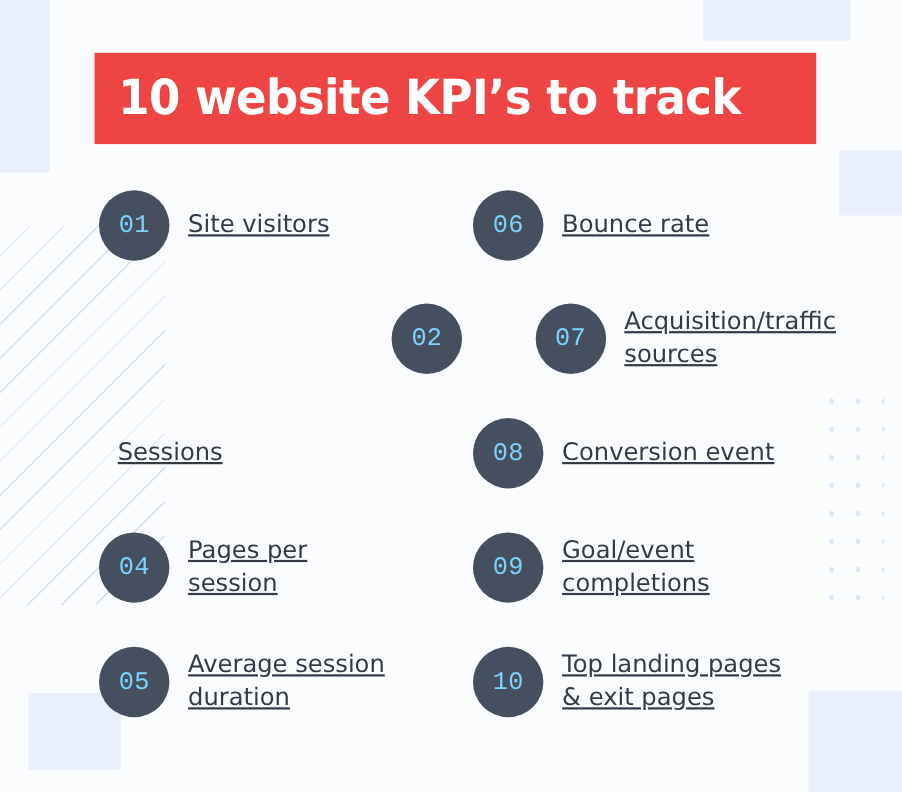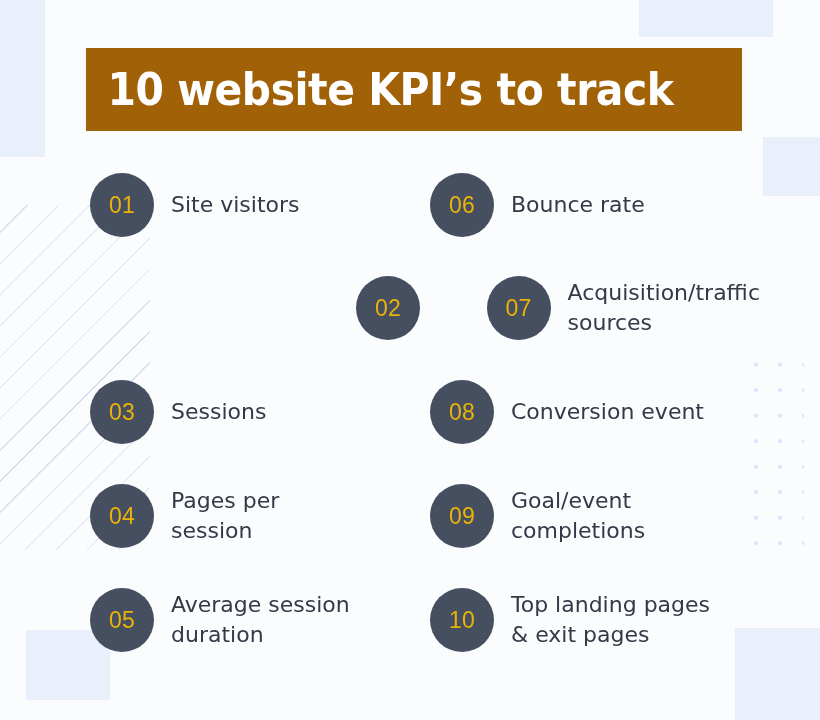--- a/index.html
+++ b/index.html
@@ -88,21 +88,21 @@
     background-position: 0 0;
   }
 
   
   .title-banner {
     position: absolute;
     left: 86px;
     top: 48px;
     width: 656px;
     height: 83px;
-    background: #a16207;
+    background: #ef4444;
     display: flex;
     align-items: center;
   }
   .title-text {
     color: #ffffff;
     font-family: "DejaVu Sans", sans-serif;
     font-weight: bold;
     font-size: 44px;
     letter-spacing: -0.5px;
     padding-left: 23px;
@@ -138,38 +138,39 @@
   .kpi-item[data-row="2"] { top: 207px; }
   .kpi-item[data-row="3"] { top: 311px; }
   .kpi-item[data-row="4"] { top: 415px; }
 
   .kpi-badge {
     flex: 0 0 auto;
     width: 64px;
     height: 64px;
     border-radius: 50%;
     background: #464f60;
-    color: #eab308;
-    font-family: Liberation Sans, sans-serif;
+    color: #7dd3fc;
+    font-family: Liberation Mono, monospace;
     font-size: 23px;
     font-weight: normal;
     display: flex;
     align-items: center;
     justify-content: center;
     letter-spacing: 0.2px;
   }
   .kpi-label {
     margin-left: 17px;
     color: #323a47;
     font-family: "DejaVu Sans", sans-serif;
     font-size: 22px;
     font-weight: normal;
     line-height: 1.38;
     max-width: 240px;
     white-space: pre-line;
+    text-decoration: underline;
   }
 </style>
 </head>
 <body>
 
 <div id="stage">
 
   <div class="deco deco-rect-topleft"></div>
   <div class="deco deco-rect-topright"></div>
   <div class="deco deco-rect-rightmid"></div>
@@ -186,21 +187,20 @@
 
     <div class="column column-left">
       <div class="kpi-item" data-row="0">
         <div class="kpi-badge">01</div>
         <div class="kpi-label">Site visitors</div>
       </div>
       <div class="kpi-item" data-row="1">
         <div class="kpi-badge">02</div>
       </div>
       <div class="kpi-item" data-row="2">
-        <div class="kpi-badge">03</div>
         <div class="kpi-label">Sessions</div>
       </div>
       <div class="kpi-item" data-row="3">
         <div class="kpi-badge">04</div>
         <div class="kpi-label">Pages per
 session</div>
       </div>
       <div class="kpi-item" data-row="4">
         <div class="kpi-badge">05</div>
         <div class="kpi-label">Average session

